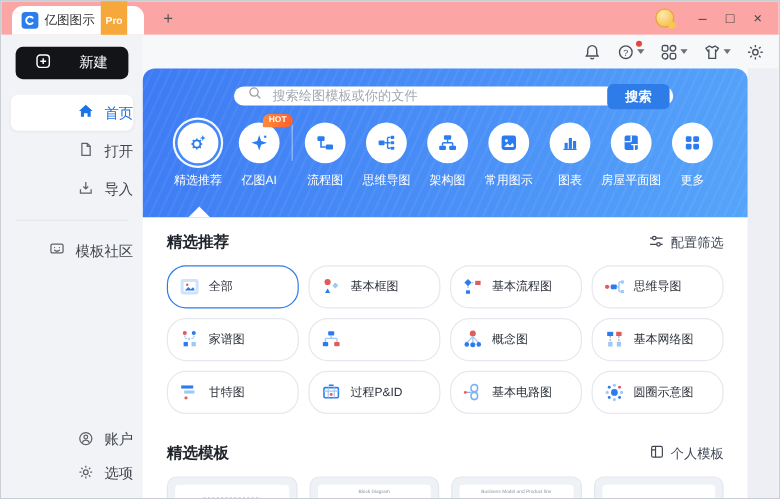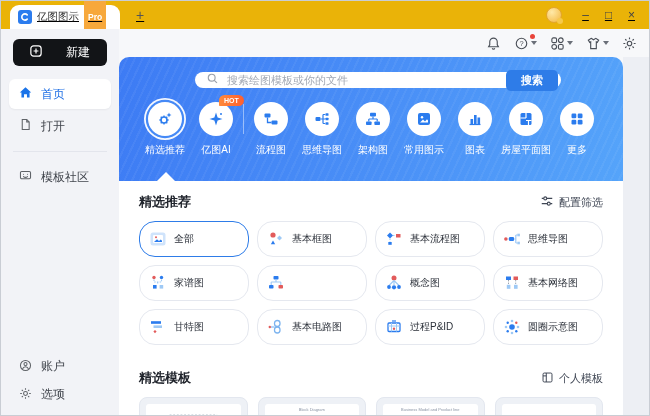--- a/index.html
+++ b/index.html
@@ -1,38 +1,38 @@
 <!DOCTYPE html>
 <html><head>
 <meta charset="utf-8">
 <style>
   html,body{margin:0;padding:0;background:#fff;}
   .window{width:650px;height:416px;overflow:hidden;position:relative;box-sizing:border-box;
     font-family:"Liberation Sans","DejaVu Sans",sans-serif;background:#fff;border:1px solid #c9cdd4;}
   
-  .tabbar{height:28px;background:#eab308;display:flex;align-items:flex-end;text-decoration:underline;}
+  .tabbar{height:28px;background:#fca5a5;display:flex;align-items:flex-end;}
   .tab{height:24px;width:110px;background:#fff;border-radius:9px 9px 0 0;margin-left:9px;
     display:flex;align-items:center;gap:5px;padding:0 8px;box-sizing:border-box;}
   .applogo{width:14px;height:14px;border-radius:3px;background:#2b7cee;flex-shrink:0;
     display:flex;align-items:center;justify-content:center;}
   .tab-title{font-size:10.5px;color:#333;white-space:nowrap;}
   .pro{background:#f7a83b;color:#fff;font-size:8.5px;font-weight:bold;border-radius:3px;padding:15px 4px;}
   .newtab{margin-left:16px;color:#555;font-size:14px;align-self:center;line-height:28px;}
   .tab-right{margin-left:auto;display:flex;align-items:center;align-self:center;padding-right:6px;}
   .avatar{width:16px;height:16px;border-radius:50%;background:radial-gradient(circle at 35% 30%,#ffe9a8,#f3b63f);
     border:1px solid #e2a52f;margin-right:12px;position:relative;box-sizing:border-box;}
   .avatar::after{content:"";position:absolute;right:-2px;bottom:-2px;width:6px;height:6px;border-radius:50%;background:#f6c94a;}
   .winbtn{width:23px;text-align:center;color:#444;font-size:12px;line-height:28px;}
   
   .bodyrow{display:flex;height:388px;}
   .sidebar{width:118px;background:#f2f3f7;display:flex;flex-direction:column;padding-top:8px;box-sizing:border-box;flex-shrink:0;}
   .new-btn{margin:2px 12px 12px;height:27px;background:#121417;border-radius:6px;color:#fff;
     display:flex;align-items:center;justify-content:center;gap:24px;font-size:12px;cursor:pointer;}
   .side-item{height:30px;display:flex;align-items:center;gap:9px;padding-left:10px;margin:1px 8px;
-    border-radius:6px;font-size:12px;color:#41454d;cursor:pointer;}
+    border-radius:6px;font-size:12px;color:#41454d;cursor:pointer;justify-content:flex-end;}
   .side-item.active{background:#fff;color:#1f6fe5;box-shadow:0 1px 2px rgba(0,0,0,.05);}
   .side-div{height:1px;background:#e3e5ec;margin:9px 12px;}
   .side-footer{margin-top:auto;padding-bottom:8px;}
   .side-footer .side-item{height:27px;}
   
   .main{flex:1;display:flex;flex-direction:column;background:#f7f8fa;min-width:0;}
   .iconband{height:28px;display:flex;align-items:center;justify-content:flex-end;gap:13px;padding-right:12px;flex-shrink:0;}
   .band-ic{display:flex;align-items:center;position:relative;cursor:pointer;}
   .red-dot{position:absolute;top:-2px;right:2px;width:5px;height:5px;border-radius:50%;background:#e8443a;}
   .caret{width:0;height:0;border-left:3px solid transparent;border-right:3px solid transparent;border-top:4px solid #6a6f78;margin-left:2px;}
@@ -123,20 +123,29 @@
       </div>
       <div class="side-item">
         <span>
           <svg width="13" height="13" viewBox="0 0 16 16" fill="none" stroke="#5f6368" stroke-width="1.3">
               <path d="M4 1.8 h5.5 l3 3 V14.2 H4 Z"></path>
               <path d="M9.5 1.8 V4.8 H12.5"></path>
             </svg>
         </span>
         <span>打开</span>
       </div>
+      <div class="side-item">
+        <span>
+          <svg width="13" height="13" viewBox="0 0 16 16" fill="none" stroke="#5f6368" stroke-width="1.3">
+              <path d="M2.5 9.5 V13.5 H13.5 V9.5"></path>
+              <path d="M8 2 V9 M5.5 6.7 L8 9.2 L10.5 6.7"></path>
+            </svg>
+        </span>
+        <span>导入</span>
+      </div>
       <div class="side-div"></div>
       <div class="side-item">
         <span>
           <svg width="13" height="13" viewBox="0 0 16 16" fill="none" stroke="#5f6368" stroke-width="1.3">
               <rect x="1.8" y="3" width="12.4" height="9" rx="1.5"></rect>
               <path d="M5.5 6.5 h0.01 M10.5 6.5 h0.01 M5.5 9.3 c1.6 1.3 3.4 1.3 5 0" stroke-linecap="round"></path>
             </svg>
         </span>
         <span>模板社区</span>
       </div>
@@ -410,35 +419,35 @@
               <div class="tcard">
                 <svg width="18" height="18" viewBox="0 0 18 18">
                     <rect x="2" y="3.2" width="10" height="2.6" fill="#2b7cee"></rect>
                     <rect x="4.5" y="7.4" width="8.5" height="2.6" fill="#9ec9f5"></rect>
                     <path d="M6 12 L7.6 13.6 L6 15.2 L4.4 13.6 Z" fill="#e25b5b"></path>
                   </svg>
                 <span class="tcard-label">甘特图</span>
               </div>
               <div class="tcard">
                 <svg width="18" height="18" viewBox="0 0 18 18">
+                    <rect x="3" y="5" width="12" height="8.5" rx="1" fill="none" stroke="#2b7cee" stroke-width="1.3"></rect>
+                    <path d="M3 8 H15 M6.5 5 V13.5 M11.5 5 V13.5" stroke="#9ec9f5" stroke-width="1"></path>
+                    <circle cx="9" cy="10.7" r="1.2" fill="#e25b5b"></circle>
+                    <path d="M7 3 h4" stroke="#2b7cee" stroke-width="1.2"></path>
+                  </svg>
+                <span class="tcard-label">过程P&amp;ID</span>
+              </div>
+              <div class="tcard">
+                <svg width="18" height="18" viewBox="0 0 18 18">
                     <rect x="7.5" y="2.5" width="5.5" height="6" rx="2.7" fill="none" stroke="#7db4ef" stroke-width="1.3"></rect>
                     <rect x="7.5" y="9" width="5.5" height="6" rx="2.7" fill="none" stroke="#7db4ef" stroke-width="1.3"></rect>
                     <path d="M7.5 9 H3.8" stroke="#7db4ef" stroke-width="1.1"></path>
                     <circle cx="2.8" cy="9" r="1.2" fill="#e25b5b"></circle>
                   </svg>
                 <span class="tcard-label">基本电路图</span>
-              </div>
-              <div class="tcard">
-                <svg width="18" height="18" viewBox="0 0 18 18">
-                    <rect x="3" y="5" width="12" height="8.5" rx="1" fill="none" stroke="#2b7cee" stroke-width="1.3"></rect>
-                    <path d="M3 8 H15 M6.5 5 V13.5 M11.5 5 V13.5" stroke="#9ec9f5" stroke-width="1"></path>
-                    <circle cx="9" cy="10.7" r="1.2" fill="#e25b5b"></circle>
-                    <path d="M7 3 h4" stroke="#2b7cee" stroke-width="1.2"></path>
-                  </svg>
-                <span class="tcard-label">过程P&amp;ID</span>
               </div>
               <div class="tcard">
                 <svg width="18" height="18" viewBox="0 0 18 18">
                     <circle cx="9" cy="9" r="2.8" fill="#2b7cee"></circle>
                     <circle cx="9" cy="3" r="1.3" fill="#9ec9f5"></circle>
                     <circle cx="9" cy="15" r="1.3" fill="#9ec9f5"></circle>
                     <circle cx="3" cy="9" r="1.3" fill="#9ec9f5"></circle>
                     <circle cx="15" cy="9" r="1.3" fill="#9ec9f5"></circle>
                     <circle cx="4.7" cy="4.7" r="1.2" fill="#2b7cee"></circle>
                     <circle cx="13.3" cy="4.7" r="1.2" fill="#e25b5b"></circle>

